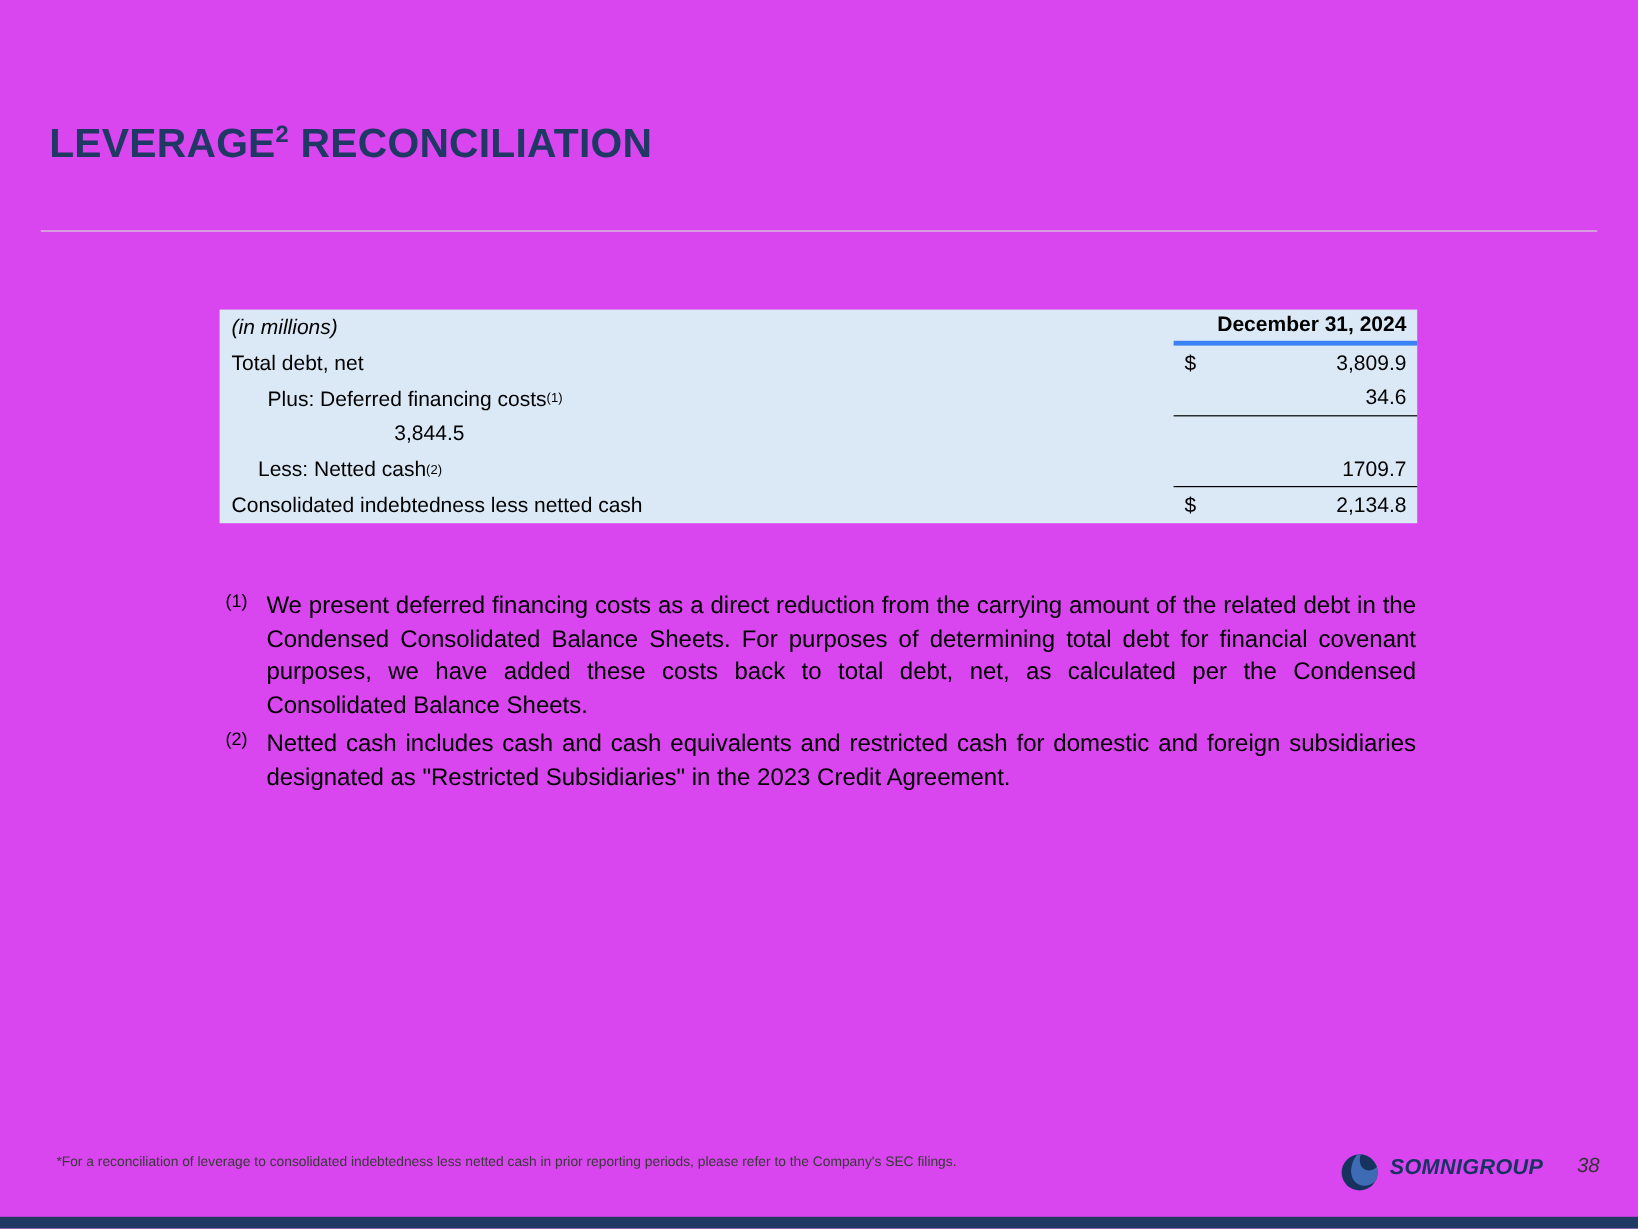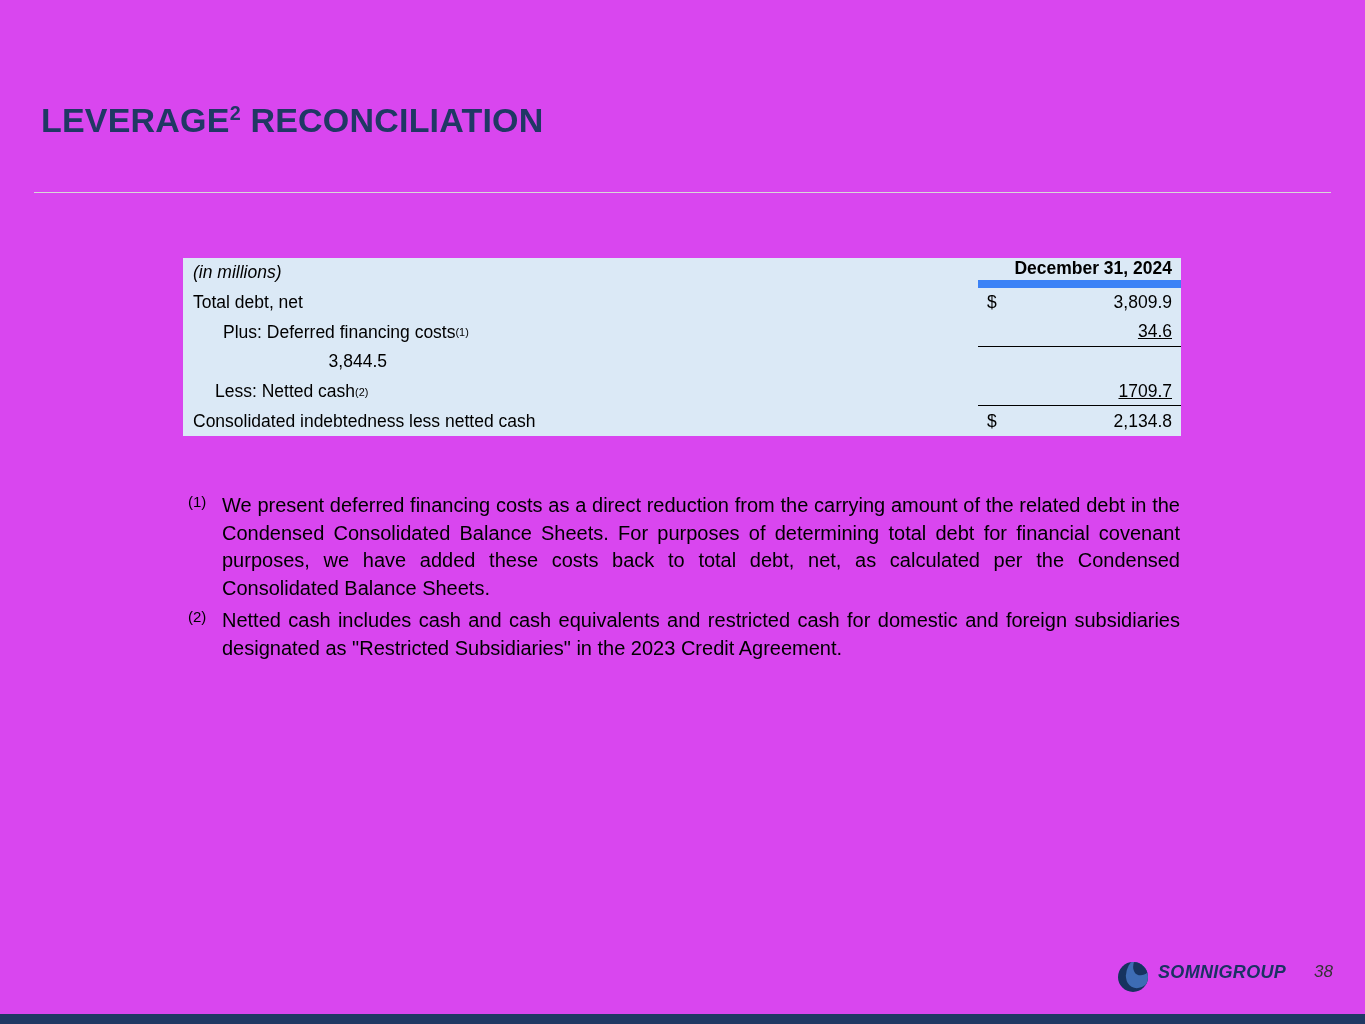--- a/index.html
+++ b/index.html
@@ -70,23 +70,23 @@
     display: flex;
     align-items: center;
     justify-content: space-between;
     padding: 0 9px;
     box-sizing: border-box;
   }
   .trow.header .tlabel { font-style: italic; }
   .trow.header .tval {
     font-weight: 700;
     justify-content: flex-end;
-    border-bottom: 8px solid #3b82f6;
-  }
-  .tval.underline { border-bottom: 1.5px solid #000000; text-decoration: underline; }
+    border-bottom: 4px solid #3b82f6;
+  }
+  .tval.underline { border-bottom: 1.5px solid #000000; }
   .tlabel.indent1 { padding-left: 30px; }
   .tlabel.indent2 { padding-left: 22px; }
   .cellsup {
     font-size: 0.62em;
     vertical-align: super;
     line-height: 0;
   }
 
   
   .footnotes {
@@ -246,20 +246,21 @@
     <div class="footnote">
       <div class="fmark">(1)</div>
       <div class="ftext">We present deferred financing costs as a direct reduction from the carrying amount of the related debt in the Condensed Consolidated Balance Sheets. For purposes of determining total debt for financial covenant purposes, we have added these costs back to total debt, net, as calculated per the Condensed Consolidated Balance Sheets.</div>
     </div>
     <div class="footnote">
       <div class="fmark">(2)</div>
       <div class="ftext">Netted cash includes cash and cash equivalents and restricted cash for domestic and foreign subsidiaries designated as "Restricted Subsidiaries" in the 2023 Credit Agreement.</div>
     </div>
   </div>
 
+  <div class="disclaimer">*For a reconciliation of leverage to consolidated indebtedness less netted cash in prior reporting periods, please refer to the Company's SEC filings.</div>
 
   <div class="brandbox">
     <div class="logo">
       <div class="swirl"></div>
       <div class="swirl2"></div>
     </div>
     <div class="brand">SOMNIGROUP</div>
     <div class="pagenum">38</div>
   </div>
 

